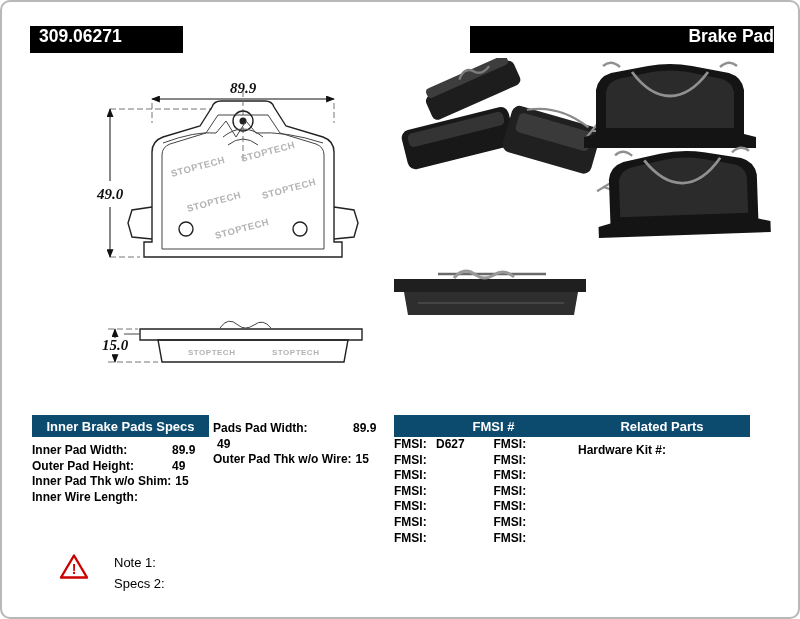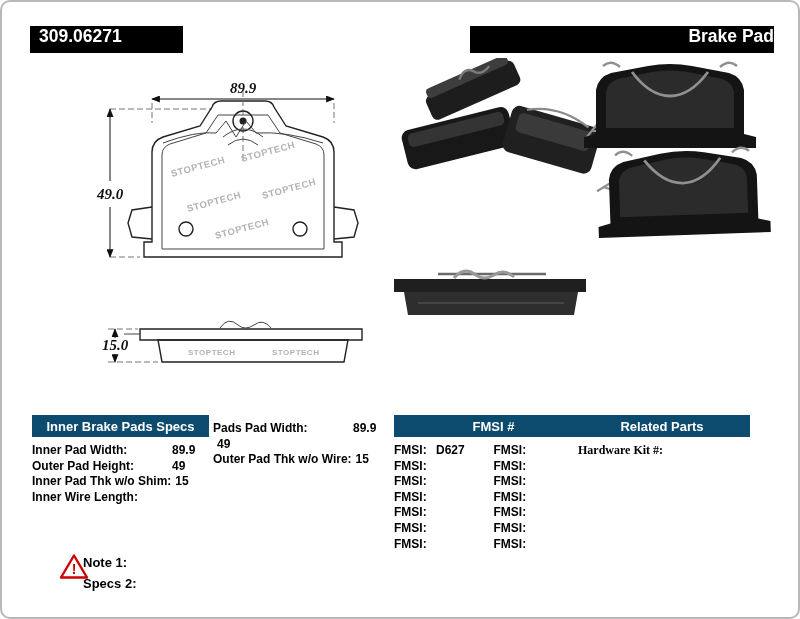--- a/index.html
+++ b/index.html
@@ -18,30 +18,30 @@
   #col-inner { left:30px; width:177px; }
   #col-outer { left:211px; width:177px; }
   #col-fmsi { left:392px; width:199px; }
   #col-related { left:572px; width:176px; }
 
   .rows { padding-top:6px; }
   .srow { display:flex; font-weight:bold; font-size:12px; line-height:15.6px; white-space:nowrap; }
   .srow .lbl { flex:0 0 136px; text-align:left; }
   .srow .val { padding-left:4px; }
 
-  .fmsi-rows { display:flex; padding-top:6px; }
+  .fmsi-rows { display:flex; }
   .fmsi-sub { width:100px; }
   .fmsi-sub .srow .lbl { flex:0 0 38px; }
 
   .rel-rows { padding-top:6px; }
-  .rel-rows .srow .lbl { flex:0 0 auto; text-align:right; padding-left:4px;font-family:Liberation Serif, serif; }
+  .rel-rows .srow .lbl { flex:0 0 auto; text-align:right; padding-left:4px; }
 
   .notes { position:absolute; left:57px; top:548px; width:280px; height:50px; }
   .warn { position:absolute; left:0; top:3px; }
-  .note { position:absolute; left:24px; font-weight:bold; font-size:13px; }
+  .note { position:absolute; left:55px; font-weight:normal; font-size:13px; }
   .note.n1 { top:5px; }
   .note.n2 { top:26px; }
 
   .dim-text { font-family:"Liberation Serif",serif; font-style:italic; font-weight:bold; font-size:15px; fill:#111; }
   .wm { font-weight:bold; fill:#b3b3b3; letter-spacing:0.5px; }
   .outline { stroke:#222; stroke-width:1.4; fill:none; }
   .thin { stroke:#444; stroke-width:1; fill:none; }
   .dash { stroke:#666; stroke-width:0.9; fill:none; stroke-dasharray:6 3; }
   .dimline { stroke:#111; stroke-width:1; fill:none; }
 </style>

